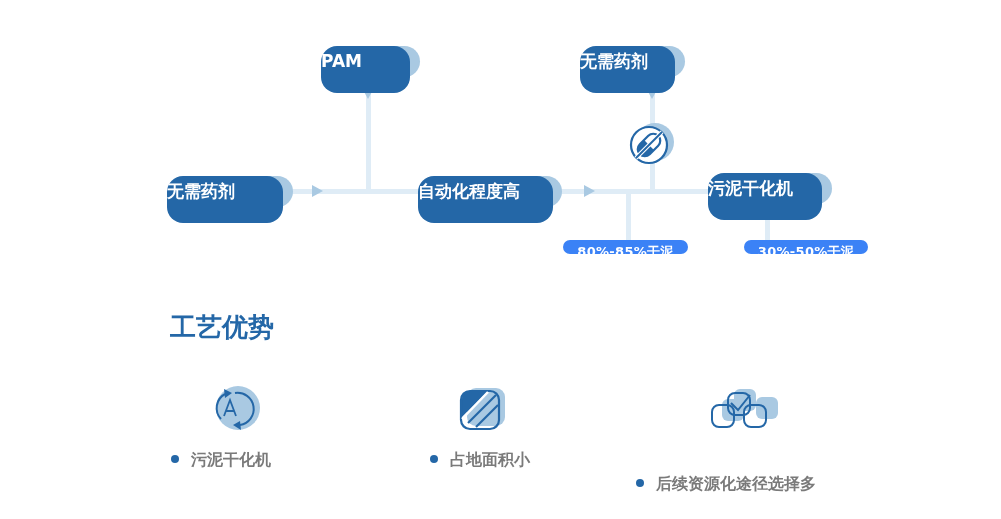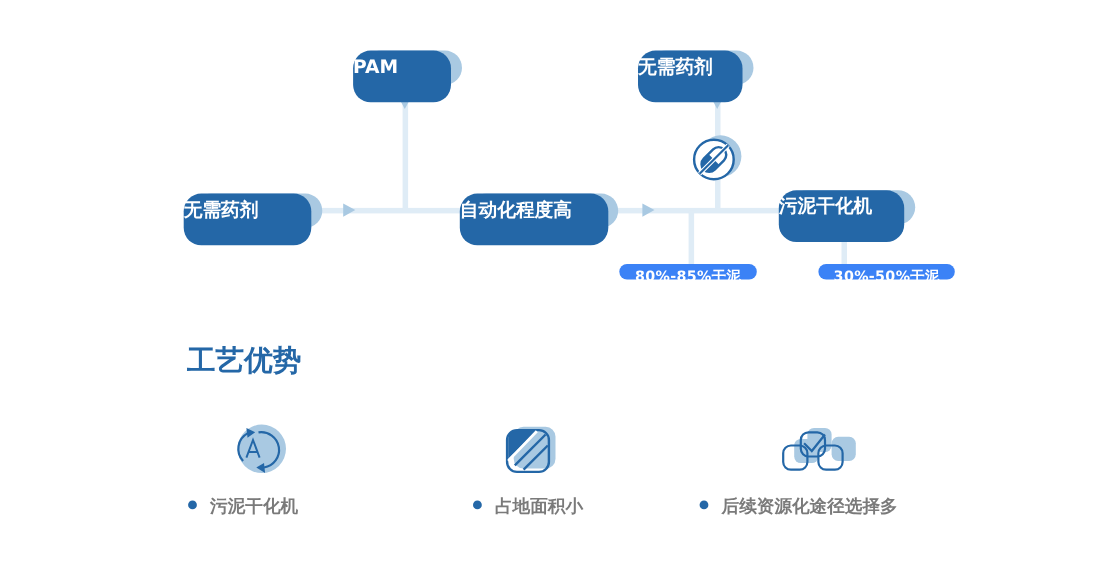--- a/index.html
+++ b/index.html
@@ -104,15 +104,15 @@
   <rect x="36" y="20" width="22" height="22" rx="7" fill="none" stroke="#2467a7" stroke-width="2"></rect>
   <path d="M23 18 L30 25 L42 10" fill="none" stroke="#2467a7" stroke-width="2"></path>
 </svg>
 
 <div class="adv" style="left:171px;">
   <span class="dot"></span><span>污泥干化机</span>
 </div>
 <div class="adv" style="left:430px;text-align:right;">
   <span class="dot"></span><span>占地面积小</span>
 </div>
-<div class="adv" style="left:636px;">
+<div class="adv" style="left:636px;margin-top:24px;">
   <span class="dot"></span><span>后续资源化途径选择多</span>
 </div>
 
 </body></html>

